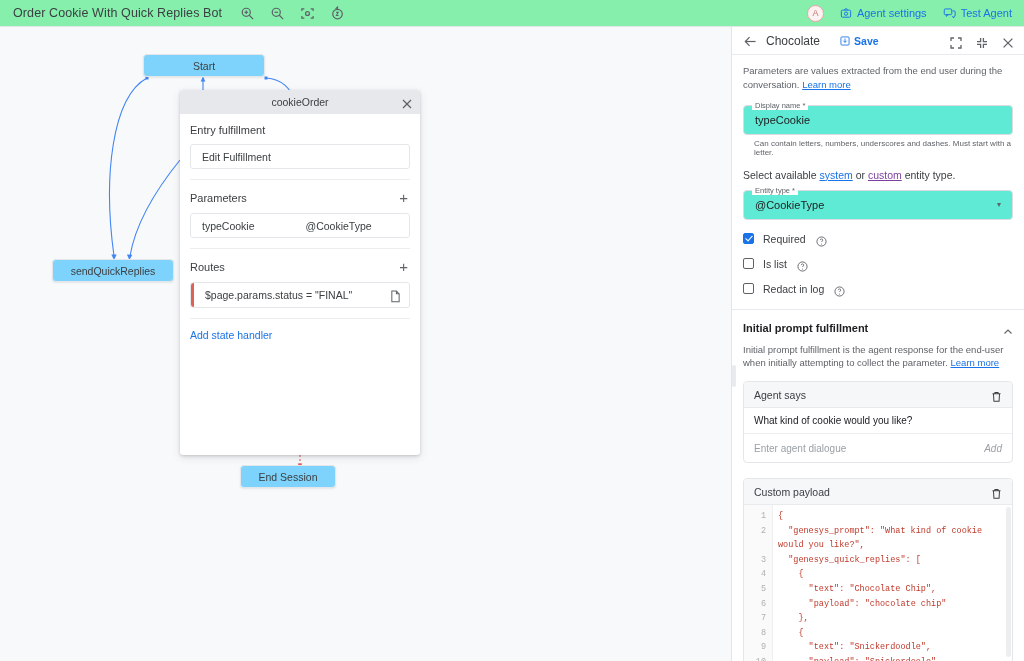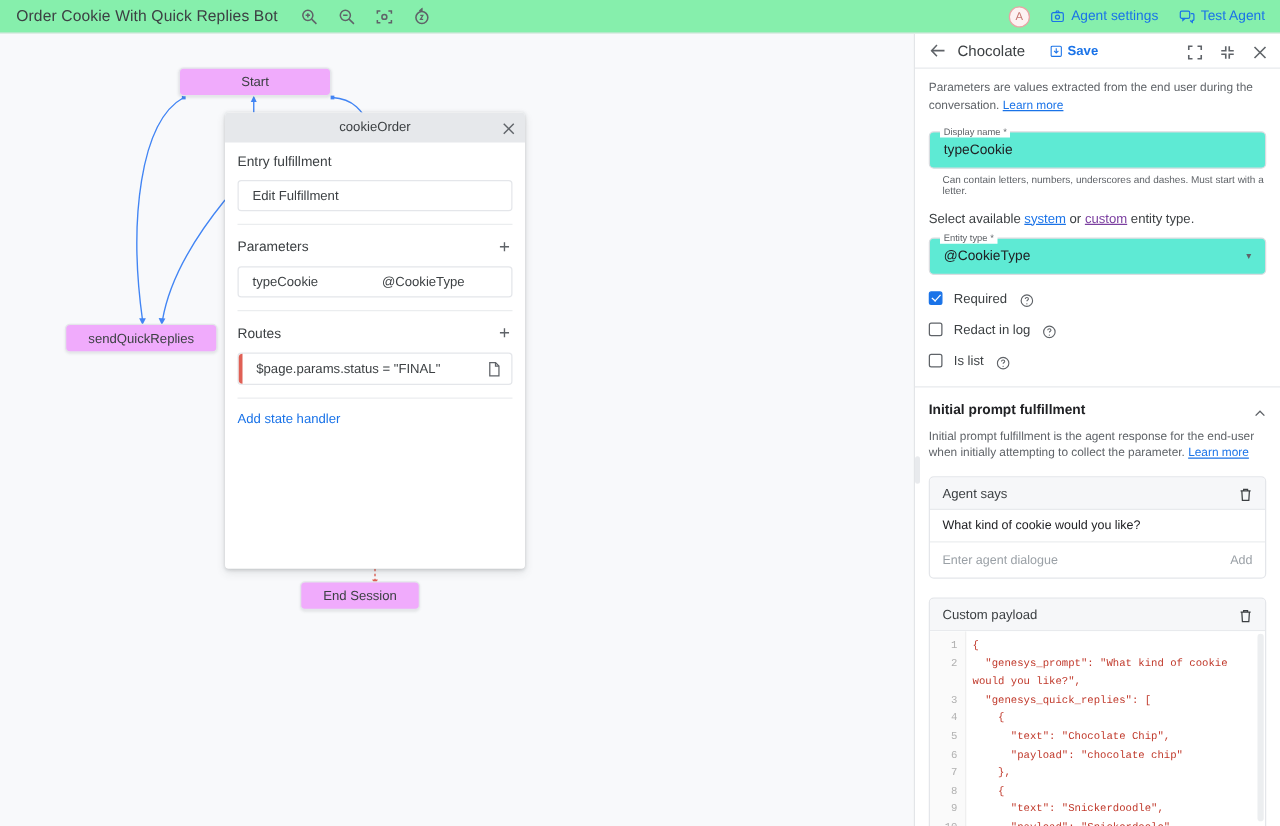--- a/index.html
+++ b/index.html
@@ -42,21 +42,21 @@
   .tb-link svg { display: block; }
 
   
   #canvas {
     position: absolute; left: 0; top: 27px; width: 731px; height: 634px;
     background: #f8f9fb; overflow: hidden;
   }
   #edges { position: absolute; left: 0; top: 0; width: 731px; height: 634px; }
 
   .node {
-    position: absolute; background: #f0abfc; border: 1px solid #e4e6ea;
+    position: absolute; background: #7dd3fc; border: 1px solid #e4e6ea;
     border-radius: 4px; box-shadow: 0 1px 2px rgba(60,64,67,.10);
     display: flex; align-items: center; justify-content: center;
     font-size: 10.5px; color: #3c4043; cursor: pointer;
   }
   #node-start        { left: 143px; top: 27px;  width: 122px; height: 23px; }
   #node-sendquick    { left: 52px;  top: 232px; width: 122px; height: 23px; }
   #node-endsession   { left: 240px; top: 438px; width: 96px; height: 23px; }
 
   
   #card {
@@ -189,21 +189,21 @@
   .trash { margin-left: auto; width: 11px; height: 12px; color: #3c4043; cursor: pointer; }
   .sc-row {
     height: 26px; display: flex; align-items: center; padding: 0 10px;
     border-bottom: 1px solid #eceef0; font-size: 10px; color: #202124;
   }
   .sc-row:last-child { border-bottom: none; }
   .sc-input {
     height: 28px; display: flex; align-items: center; padding: 0 10px;
     font-size: 10px; color: #9aa0a6; cursor: text;
   }
-  .sc-add { margin-left: auto; font-size: 10px; color: #9aa0a6; cursor: pointer; }
+  .sc-add { margin-left: auto; font-size: 10px; color: #9aa0a6; cursor: pointer; font-style: italic; }
 
   
   #code-wrap {
     display: flex; position: relative; background: #fff;
     max-height: 184px; overflow: hidden;
   }
   #gutter {
     flex: 0 0 29px; background: #fafafa; border-right: 1px solid #efefef;
     padding: 4px 0 0 0; text-align: right;
   }
@@ -439,33 +439,33 @@
           <svg viewBox="0 0 12 12" fill="none" stroke="currentColor" stroke-width="1">
               <circle cx="6" cy="6" r="5"></circle>
             <path d="M4.6 4.5c0-.8.6-1.3 1.4-1.3s1.4.5 1.4 1.3c0 .9-1.4 1-1.4 2" stroke-width=".9"></path>
             <circle cx="6" cy="8.8" r=".55" fill="currentColor" stroke="none"></circle>
             </svg>
         </span>
       </div>
 
       <div class="cb-row">
         <span class="cb"></span>
-        <span class="cb-label">Redact in log</span>
+        <span class="cb-label">Is list</span>
         <span class="help-ico">
           <svg viewBox="0 0 12 12" fill="none" stroke="currentColor" stroke-width="1">
               <circle cx="6" cy="6" r="5"></circle>
             <path d="M4.6 4.5c0-.8.6-1.3 1.4-1.3s1.4.5 1.4 1.3c0 .9-1.4 1-1.4 2" stroke-width=".9"></path>
             <circle cx="6" cy="8.8" r=".55" fill="currentColor" stroke="none"></circle>
             </svg>
         </span>
       </div>
 
       <div class="cb-row">
         <span class="cb"></span>
-        <span class="cb-label">Is list</span>
+        <span class="cb-label">Redact in log</span>
         <span class="help-ico">
           <svg viewBox="0 0 12 12" fill="none" stroke="currentColor" stroke-width="1">
               <circle cx="6" cy="6" r="5"></circle>
             <path d="M4.6 4.5c0-.8.6-1.3 1.4-1.3s1.4.5 1.4 1.3c0 .9-1.4 1-1.4 2" stroke-width=".9"></path>
             <circle cx="6" cy="8.8" r=".55" fill="currentColor" stroke="none"></circle>
             </svg>
         </span>
       </div>
     </div>
 

